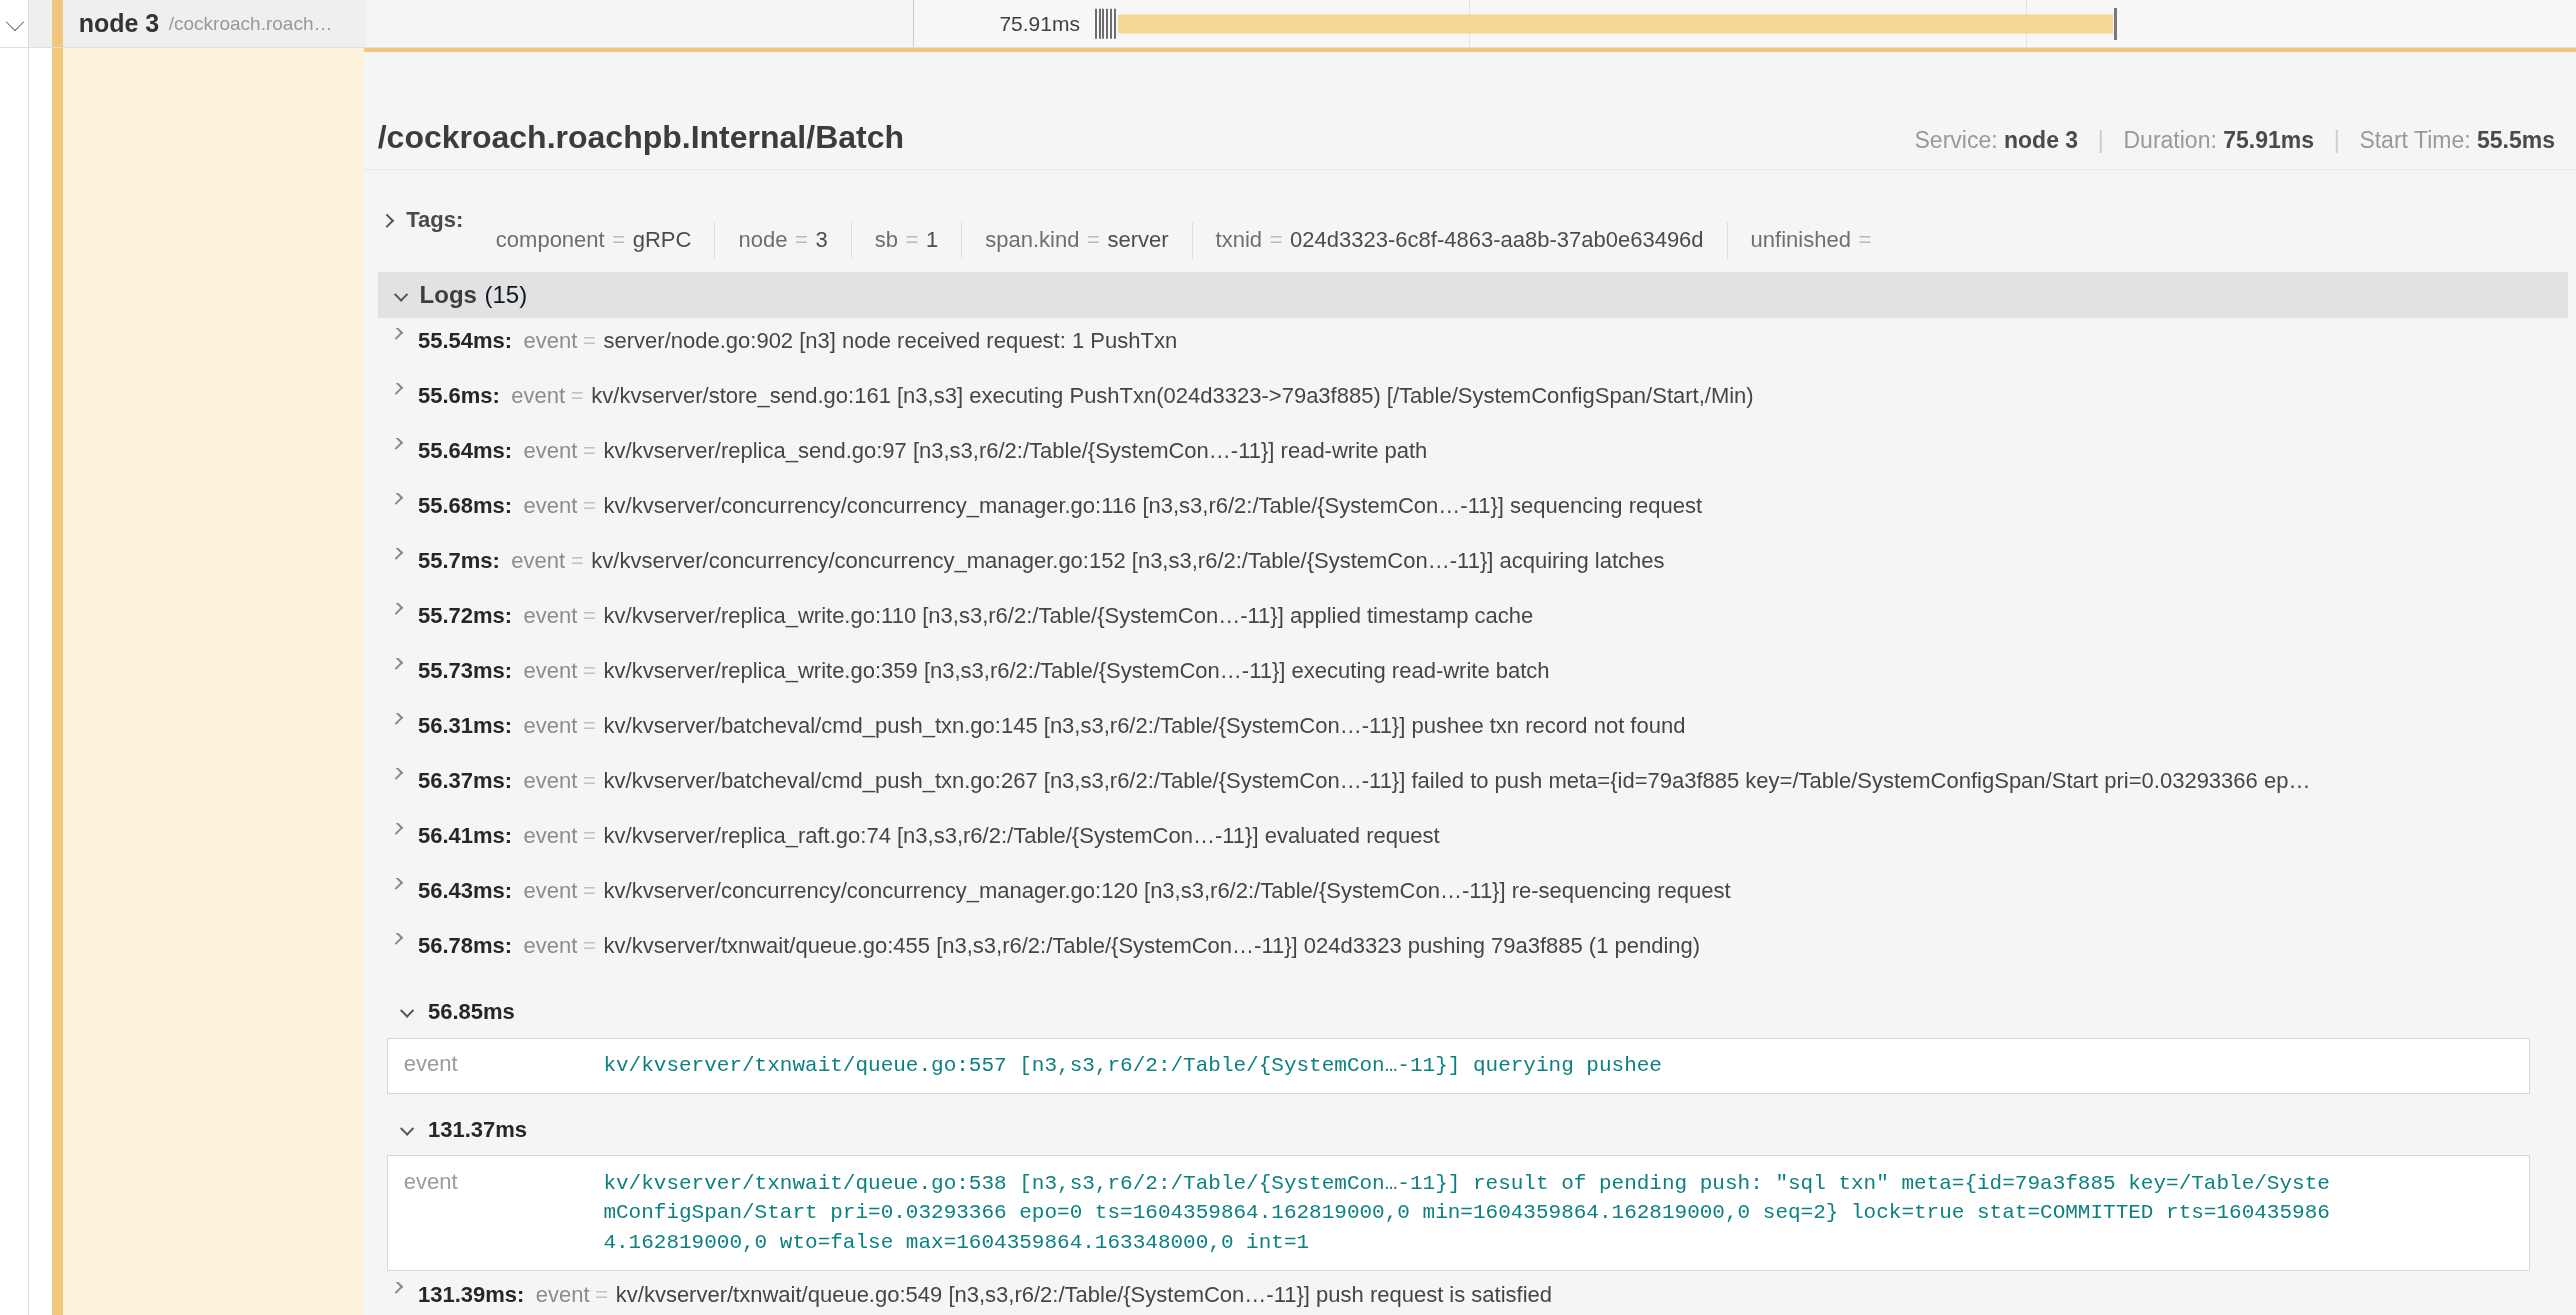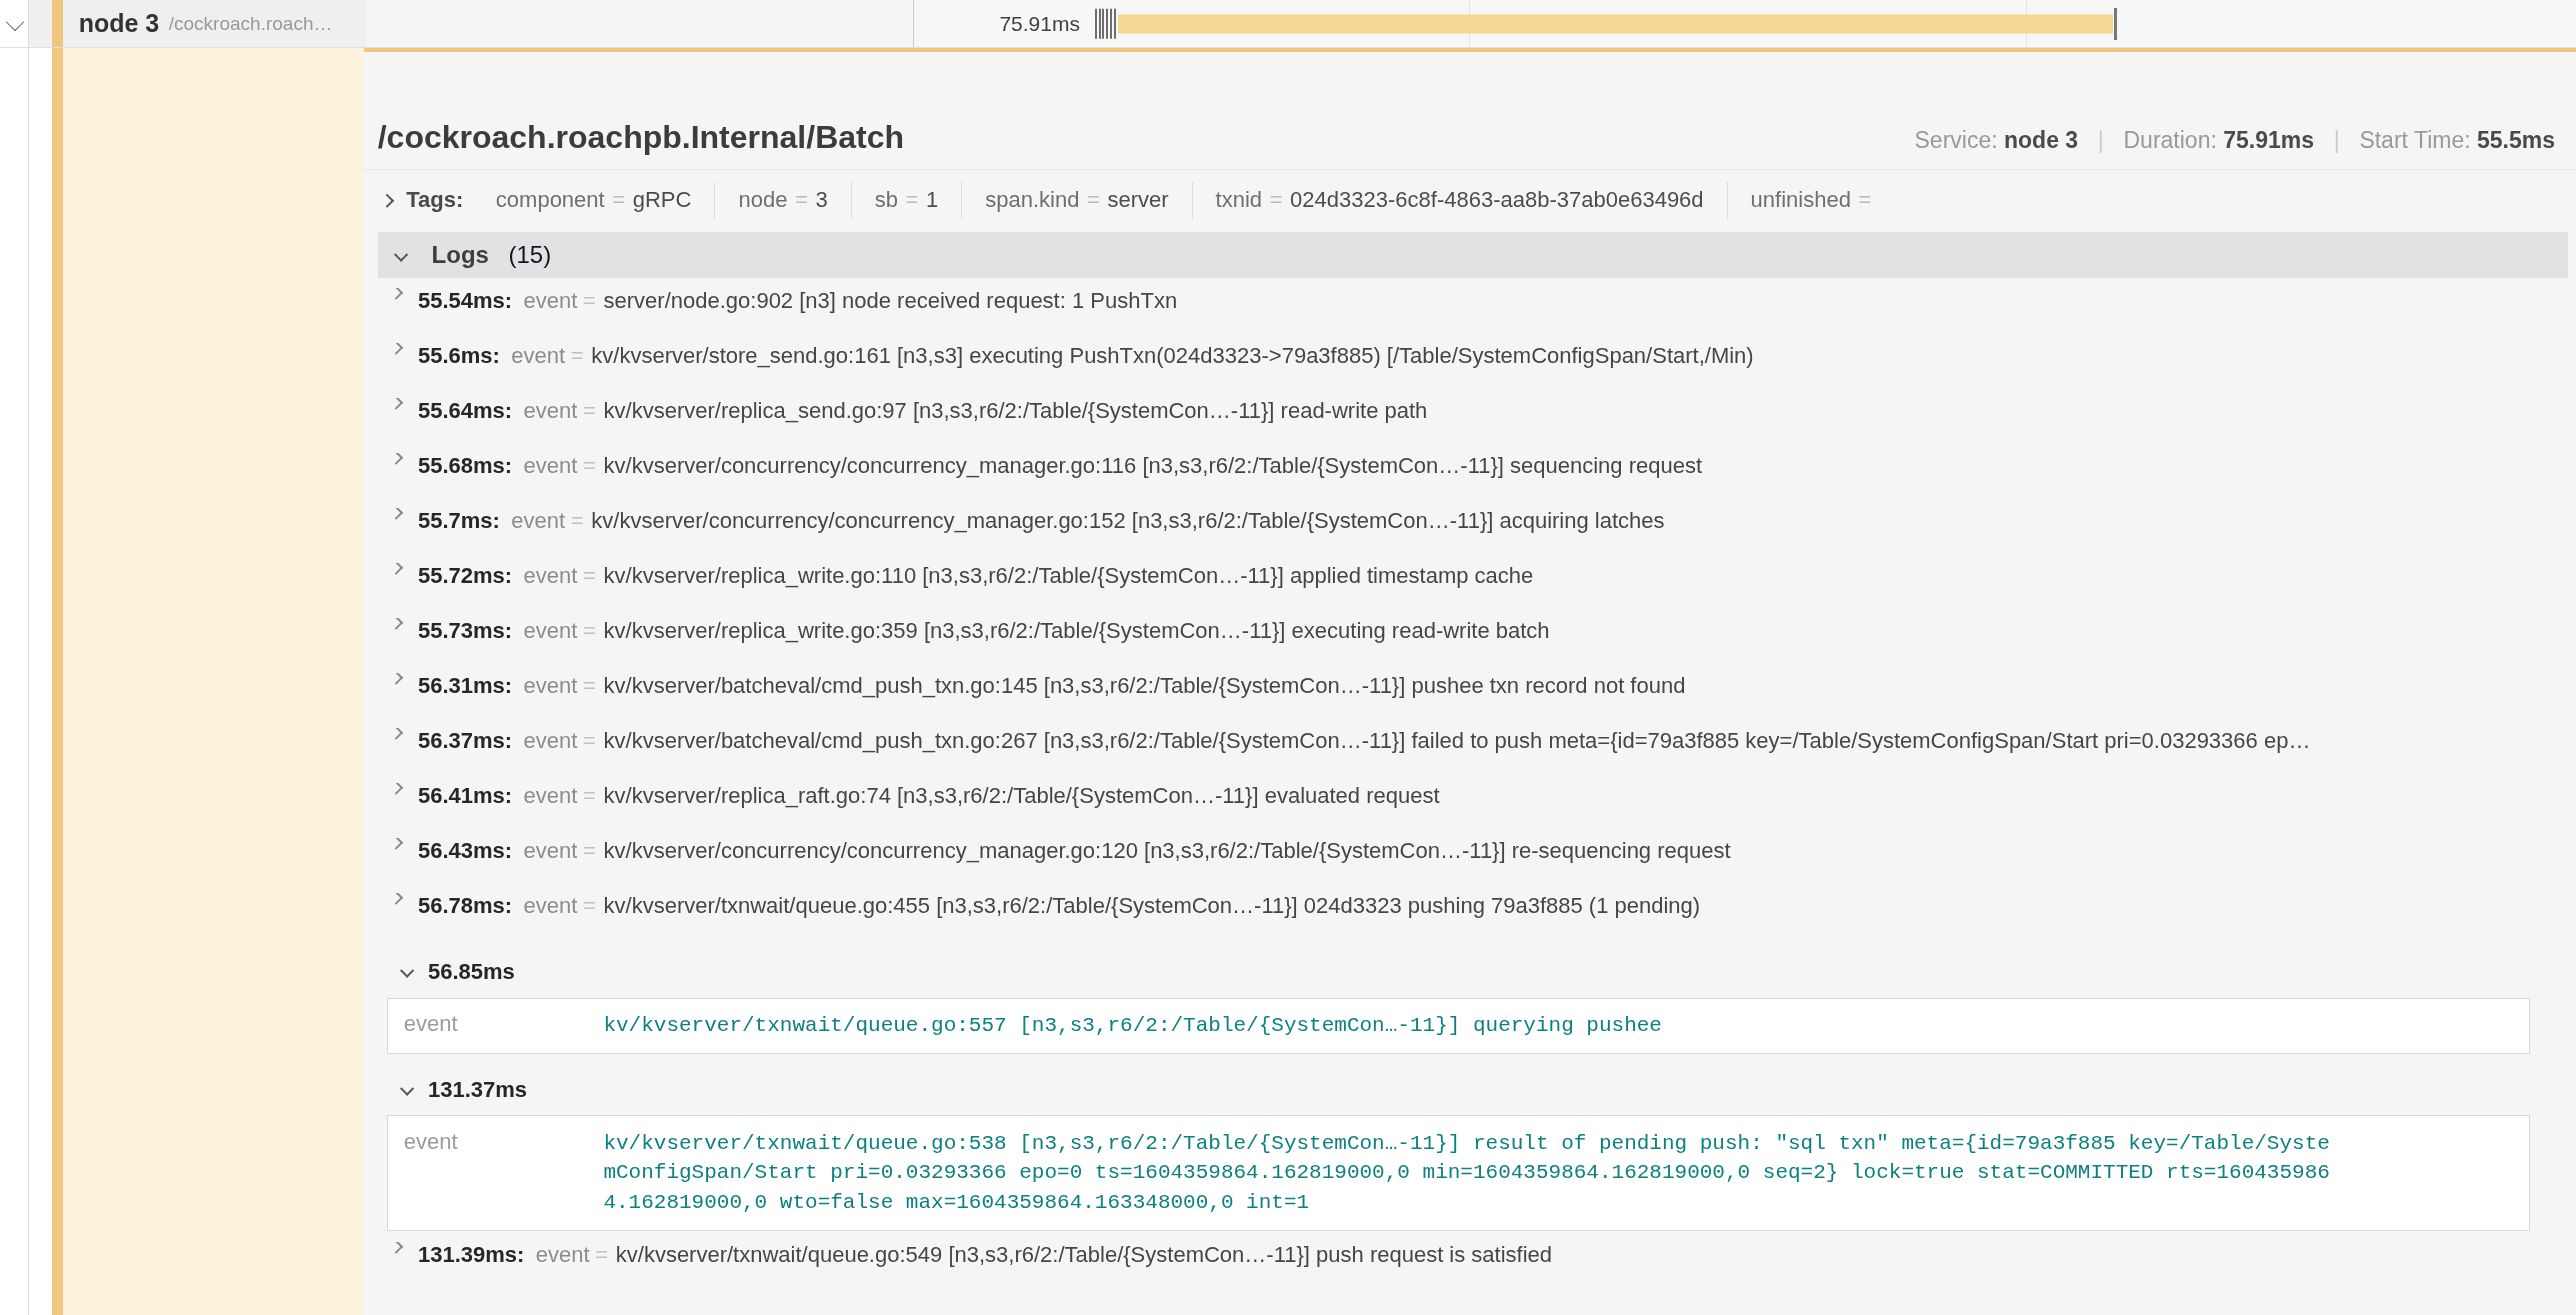--- a/index.html
+++ b/index.html
@@ -38,27 +38,27 @@
 
   .panel-header { display: flex; justify-content: space-between; align-items: flex-end;
     padding: 23px 21px 13.3px 13.3px; border-bottom: 1px solid #e8e8e8; }
   .title { font-size: 32px; font-weight: 600; color: #3c3c3c; margin-top: 44px; }
   .meta { font-size: 23px; color: #999; white-space: nowrap; padding-bottom: 1.9px; }
   .meta b { color: #4a4a4a; }
   .meta .sep { color: #ccc; margin: 0 13.3px; font-weight: normal; }
 
   .tags-row { display: flex; align-items: center; padding: 11.4px 0 11.4px 15.3px; font-size: 22px; }
   .tags-label { font-weight: bold; color: #4a4a4a; margin: 0 9.5px 0 13.3px; }
-  .tag-pill { padding: 5.7px 23px; color: #6f6f6f; white-space: nowrap; }
+  .tag-pill { padding: 5.7px 23px; color: #6f6f6f; white-space: nowrap; margin-top: 40px; }
   .tag-pill + .tag-pill { border-left: 1px solid #ddd; }
   .tag-pill .eq { color: #b9b9b9; margin: 0 7.6px; }
   .tag-pill .tv { color: #4c4c4c; }
 
   .logs-header { margin: 1.9px 7.6px 0 13.3px; background: #e2e2e2; height: 46px;
-    display: flex; align-items: center; padding-left: 15.3px; font-size: 24px; gap: 12px; }
+    display: flex; align-items: center; padding-left: 15.3px; font-size: 24px; }
   .logs-title { font-weight: bold; color: #3d3d3d; margin: 0 7.6px 0 13.3px; }
   .logs-count { color: #0f172a; }
 
   .log-list { padding-top: 9.5px; }
   .log-row { height: 55px; display: flex; align-items: flex-start; padding-left: 25px;
     white-space: nowrap; overflow: hidden; }
   .log-time { font-size: 22px; font-weight: bold; color: #262626; margin: 0 11.4px 0 15.3px; }
   .log-key { font-size: 22px; color: #8c8c8c; margin-right: 5.7px; }
   .log-eq  { font-size: 22px; color: #c0c0c0; margin-right: 7.6px; }
   .log-msg { font-size: 22px; color: #454545; overflow: hidden; flex: 1; min-width: 0; }

